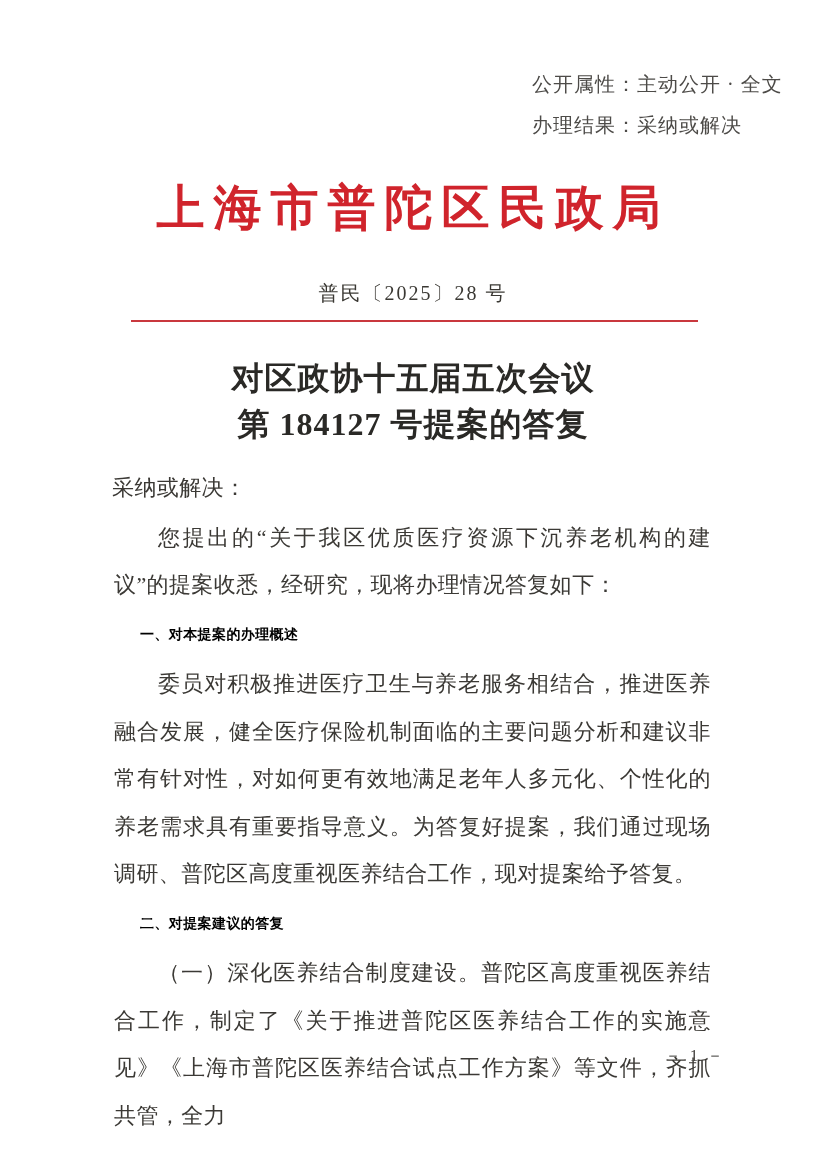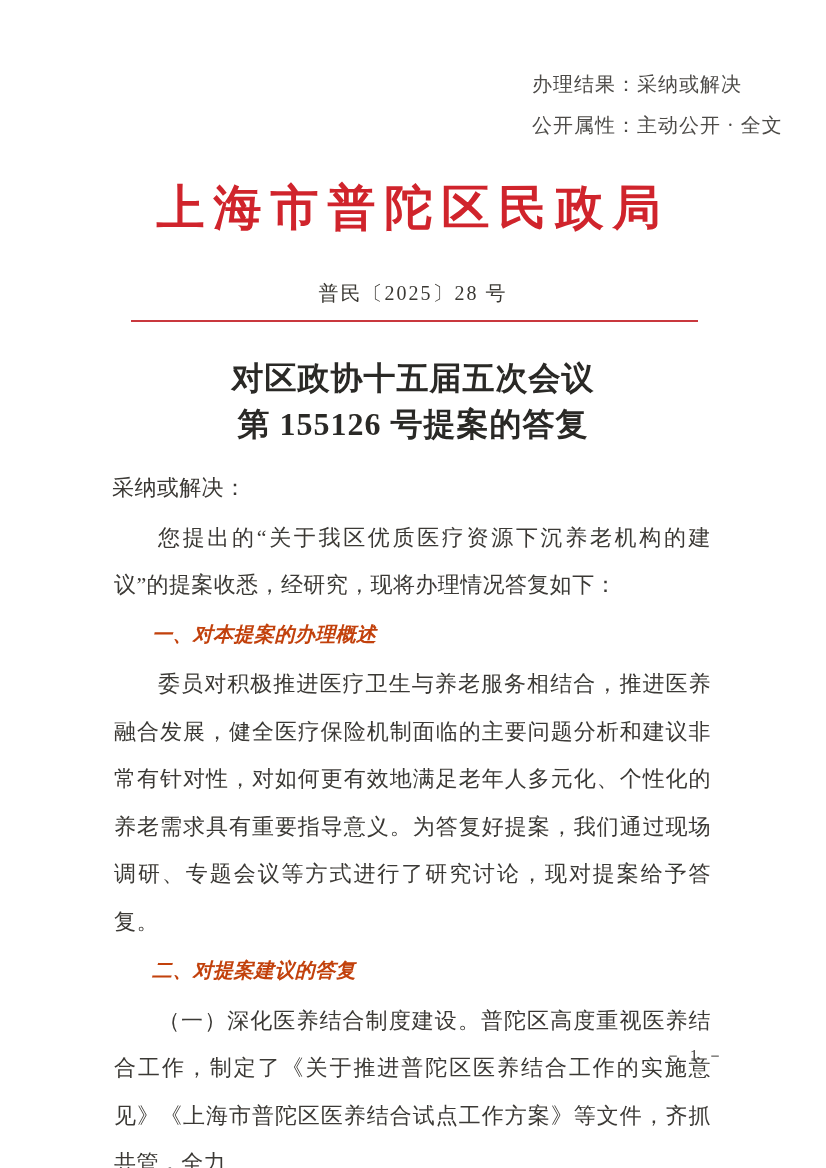--- a/index.html
+++ b/index.html
@@ -88,62 +88,61 @@
   }
   .doc-body p {
     margin: 2px;
     text-indent: 2em;
   }
   .doc-body h2.section-heading {
     margin: 0;
     text-indent: 2em;
     font-family: "Liberation Sans", sans-serif;
     font-weight: bold;
-    font-size: 20px;
+    font-size: 14px;
     line-height: 47.5px;
     letter-spacing: 0.4px;
-    color: #c2410c;
-    font-style: italic;
+    color: #000000;
   }
   .page-number {
     position: absolute;
     top: 1044px;
     left: 645px;
     width: 100px;
     text-align: center;
     font-size: 17px;
     letter-spacing: 2px;
     color: #4a4845;
   }
 </style>
 </head>
 <body>
 
 <div class="page">
 
   <div class="header-meta">
+    <div>公开属性：主动公开 · 全文</div>
     <div>办理结果：采纳或解决</div>
-    <div>公开属性：主动公开 · 全文</div>
   </div>
 
   <h1 class="agency-title">上海市普陀区民政局</h1>
 
   <div class="doc-number">普民〔2025〕28 号</div>
 
   <div class="red-divider"></div>
 
   <div class="doc-title">
     <div>对区政协十五届五次会议</div>
-    <div>第 155126 号提案的答复</div>
+    <div>第 184127 号提案的答复</div>
   </div>
 
   <div class="doc-body">
     <div class="salutation">采纳或解决：</div>
     <p>您提出的“关于我区优质医疗资源下沉养老机构的建议”的提案收悉，经研究，现将办理情况答复如下：</p>
     <h2 class="section-heading">一、对本提案的办理概述</h2>
-    <p>委员对积极推进医疗卫生与养老服务相结合，推进医养融合发展，健全医疗保险机制面临的主要问题分析和建议非常有针对性，对如何更有效地满足老年人多元化、个性化的养老需求具有重要指导意义。为答复好提案，我们通过现场调研、专题会议等方式进行了研究讨论，现对提案给予答复。</p>
+    <p>委员对积极推进医疗卫生与养老服务相结合，推进医养融合发展，健全医疗保险机制面临的主要问题分析和建议非常有针对性，对如何更有效地满足老年人多元化、个性化的养老需求具有重要指导意义。为答复好提案，我们通过现场调研、普陀区高度重视医养结合工作，现对提案给予答复。</p>
     <h2 class="section-heading">二、对提案建议的答复</h2>
     <p>（一）深化医养结合制度建设。普陀区高度重视医养结合工作，制定了《关于推进普陀区医养结合工作的实施意见》《上海市普陀区医养结合试点工作方案》等文件，齐抓共管，全力</p>
   </div>
 
   <div class="page-number">－ 1 －</div>
 
 </div>
 
 </body></html>

